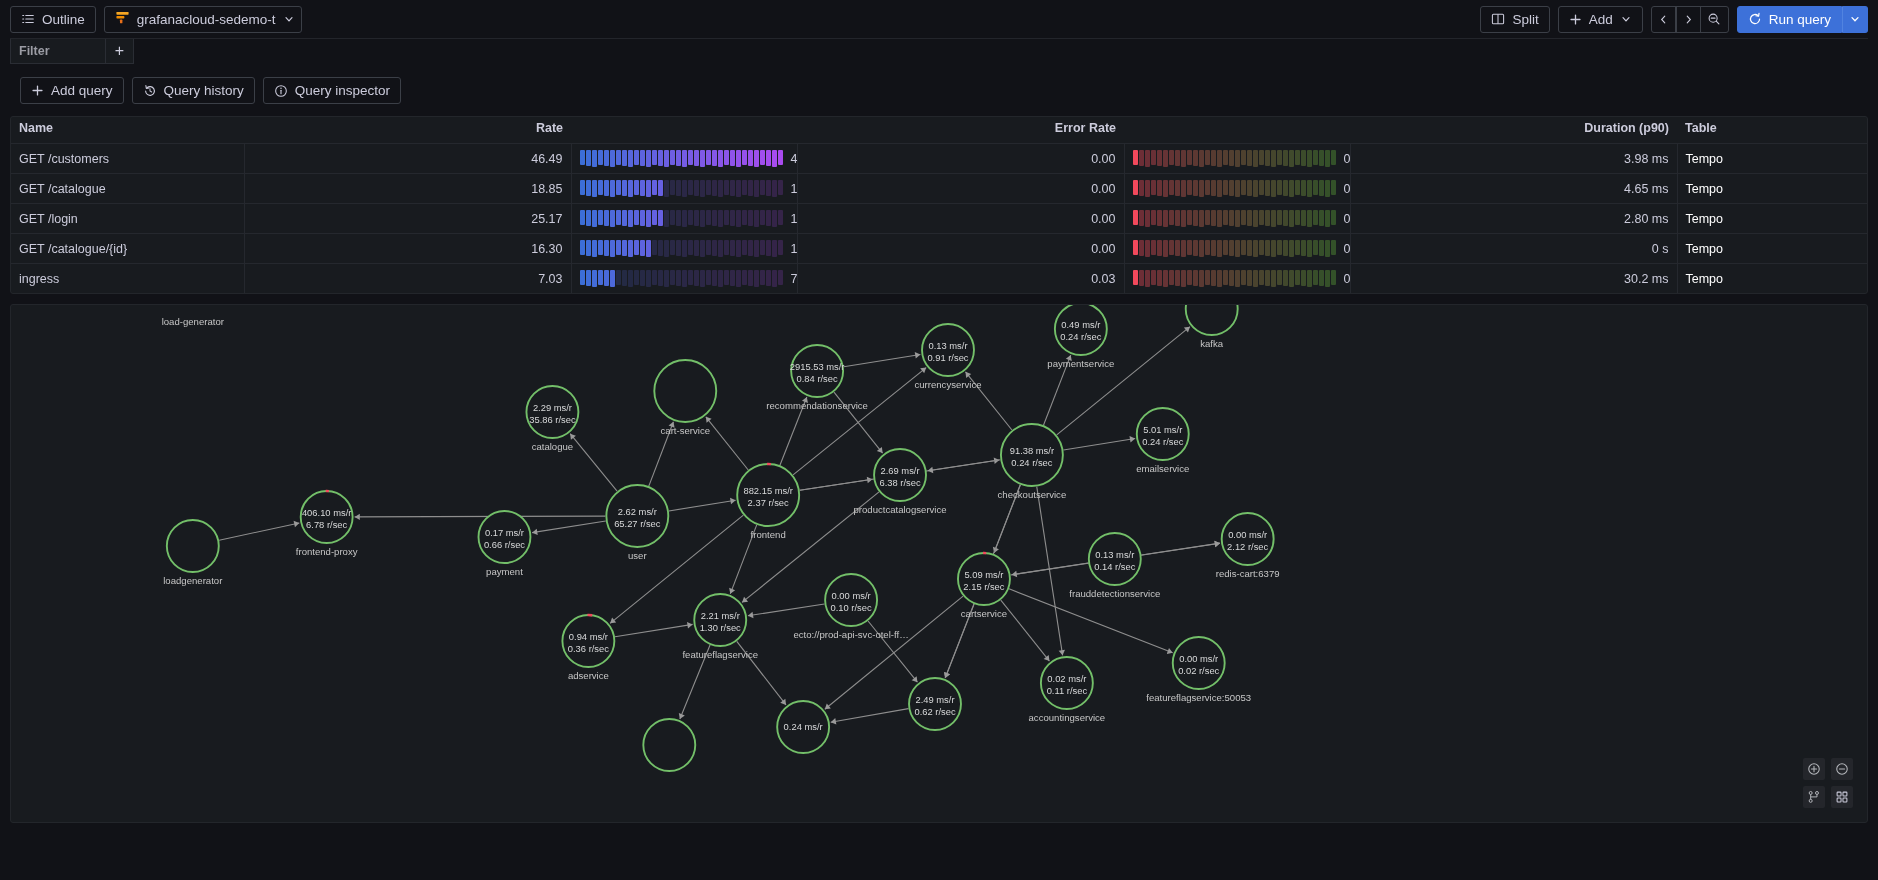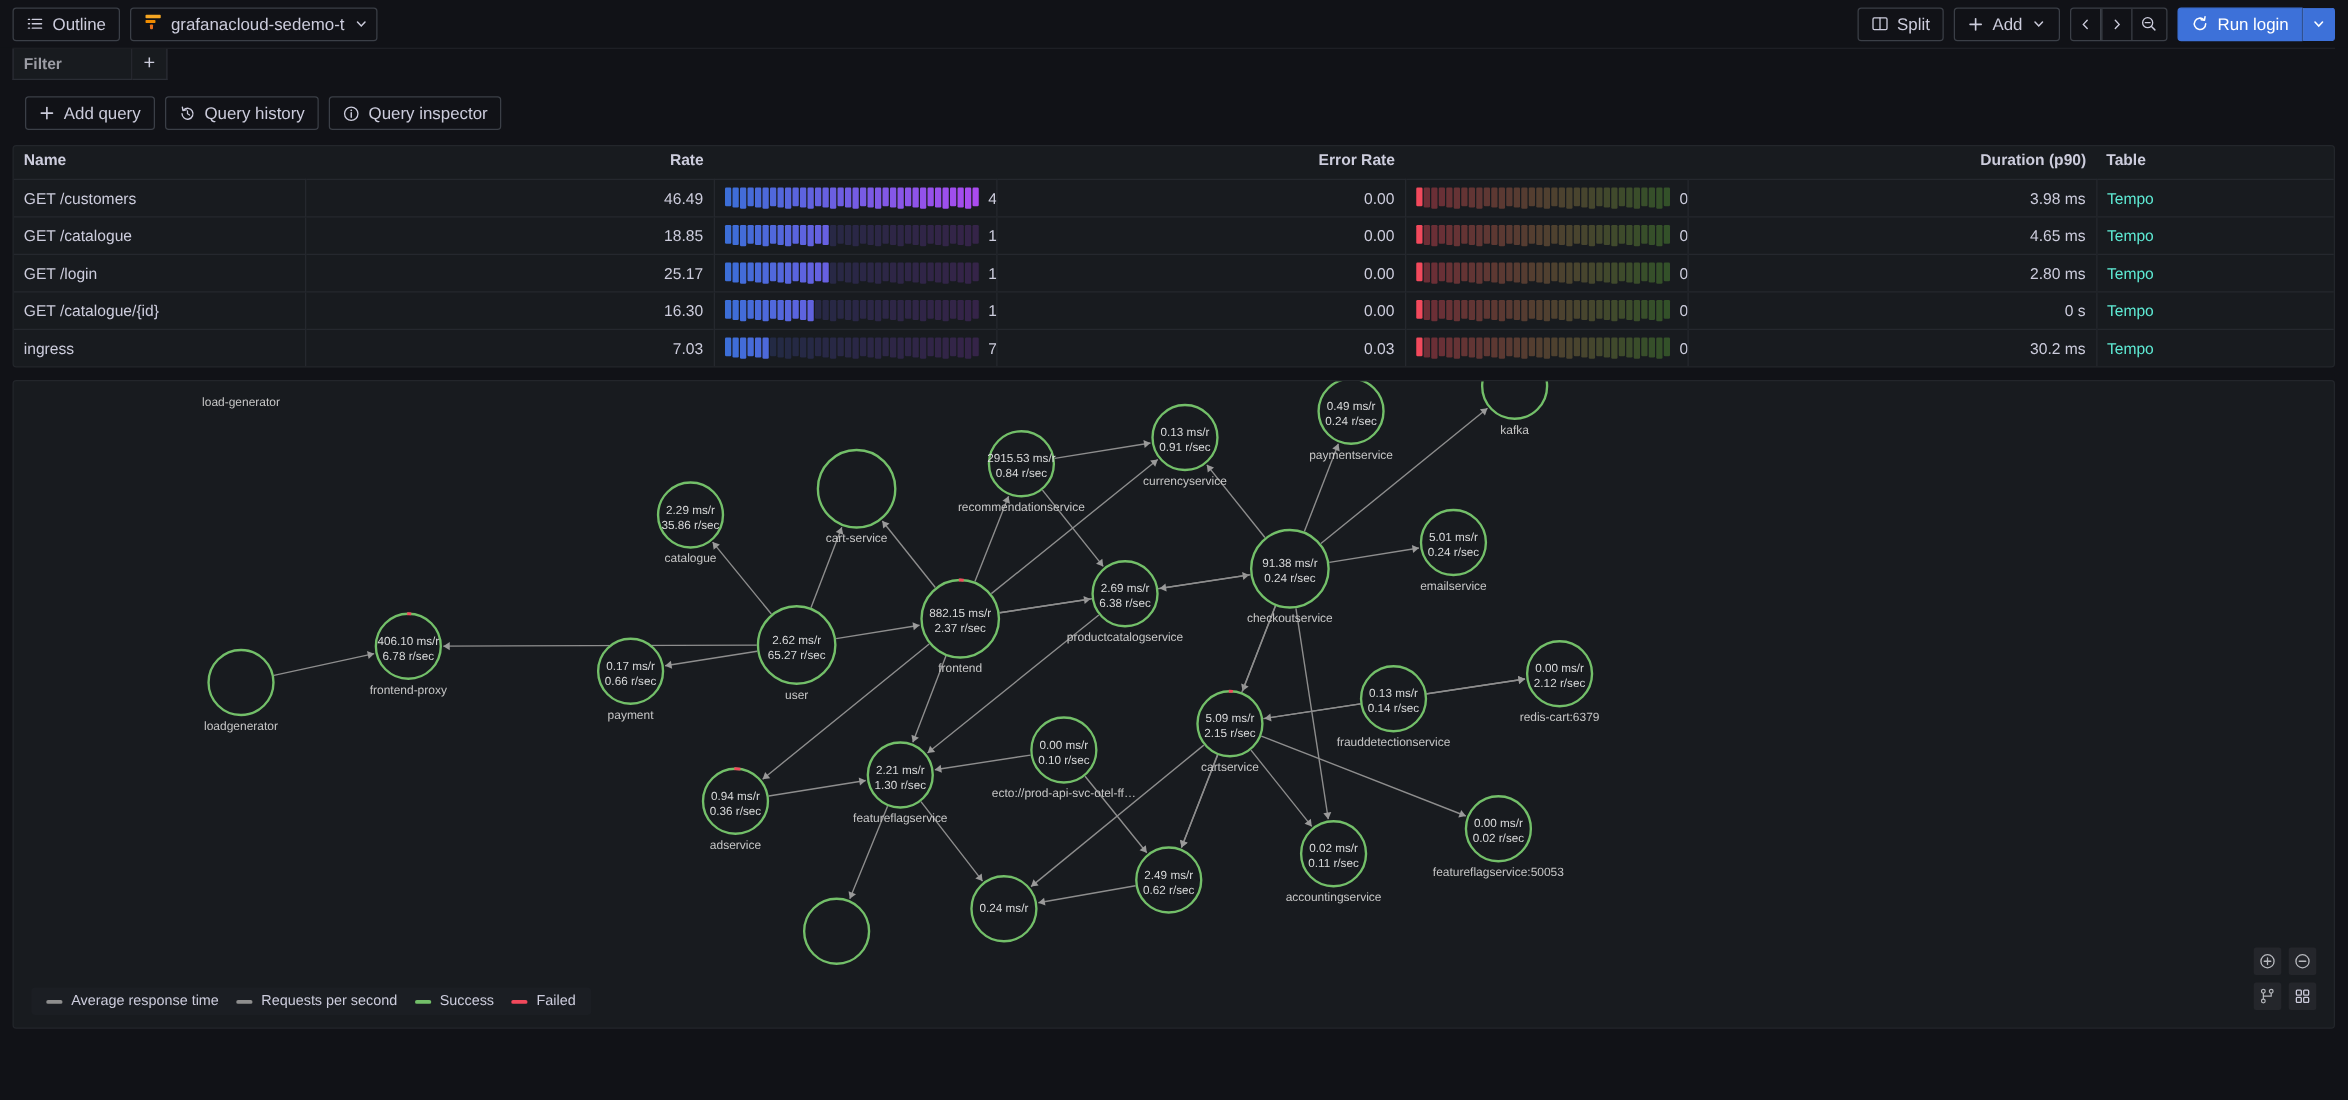--- a/index.html
+++ b/index.html
@@ -99,21 +99,21 @@
   table.tbl th.num { text-align: right; }
   table.tbl td {
     font-size: 12.5px; color: #ccccdc;
     border-top: 1px solid #25282e;
     border-right: 1px solid #25282e;
     height: 29px; padding: 0 8px;
     white-space: nowrap; overflow: hidden;
   }
   table.tbl td:last-child { border-right: none; }
   td.num { text-align: right; color: #6e9fff; }
-  td.link a { color: #5eead4; text-decoration: none; cursor: pointer; }
+  td.link a { color: #ffffff; text-decoration: none; cursor: pointer; }
   .col-name  { width: 233px; }
   .col-rateg { width: 226px; }
   .gaugecell { padding: 0 6px 0 4px; }
   .gauge { display: flex; align-items: center; gap: 8px; height: 29px; }
   .gauge-bars { display: flex; gap: 1px; height: 17px; flex: 0 0 auto; }
   .gauge-bars i { display: block; width: 5px; border-radius: 1px; }
   .gauge-val { font-size: 12.5px; color: #ccccdc; white-space: nowrap; }
 
   
   .nodegraph-wrap { position: relative; height: 517px; overflow: hidden; }
@@ -231,21 +231,21 @@
     </div>
 
     <div class="runwrap">
       <button class="btn primary">
         <span>
           <svg class="ico" width="14" height="14" viewBox="0 0 16 16">
             <path d="M13.2 8a5.2 5.2 0 1 1-1.6-3.7" stroke="#fff" stroke-width="1.4" fill="none" stroke-linecap="round"></path>
             <path d="M12.6 1.6 L12.1 4.8 L9 4.3" stroke="#fff" stroke-width="1.4" fill="none" stroke-linecap="round" stroke-linejoin="round"></path>
           </svg>
         </span>
-        <span>Run login</span>
+        <span>Run query</span>
       </button>
       <div class="caret">
         <svg class="ico" width="12" height="12" viewBox="0 0 12 12">
             <path d="M3 4.6 L6 7.8 L9 4.6" stroke="#fff" stroke-width="1.3" fill="none" stroke-linecap="round"></path>
           </svg>
       </div>
     </div>
   </div>
 </div>
 
@@ -1041,38 +1041,20 @@
         </g>
         <g>
           <circle cx="793" cy="422" r="26" class="node-circle"></circle>
           <text x="793" y="425" class="node-stat">0.24 ms/r</text>
         </g>
         <g>
           <circle cx="659" cy="440" r="26" class="node-circle"></circle>
         </g>
       </svg>
 
-    <div class="ng-legend" id="ng-legend">
-        <div class="item">
-          <span class="swatch" style="background:#8e8e8e"></span>
-          <span>Average response time</span>
-        </div>
-        <div class="item">
-          <span class="swatch" style="background:#8e8e8e"></span>
-          <span>Requests per second</span>
-        </div>
-        <div class="item">
-          <span class="swatch" style="background:#73bf69"></span>
-          <span>Success</span>
-        </div>
-        <div class="item">
-          <span class="swatch" style="background:#f2495c"></span>
-          <span>Failed</span>
-        </div>
-      </div>
 
     <div class="ng-controls">
       <button>
         <svg class="ico" width="14" height="14" viewBox="0 0 16 16">
           <circle cx="8" cy="8" r="6" stroke="#b6b8bd" stroke-width="1.2" fill="none"></circle>
           <line x1="8" y1="5" x2="8" y2="11" stroke="#b6b8bd" stroke-width="1.2" stroke-linecap="round"></line>
           <line x1="5" y1="8" x2="11" y2="8" stroke="#b6b8bd" stroke-width="1.2" stroke-linecap="round"></line>
         </svg>
       </button>
       <button>

